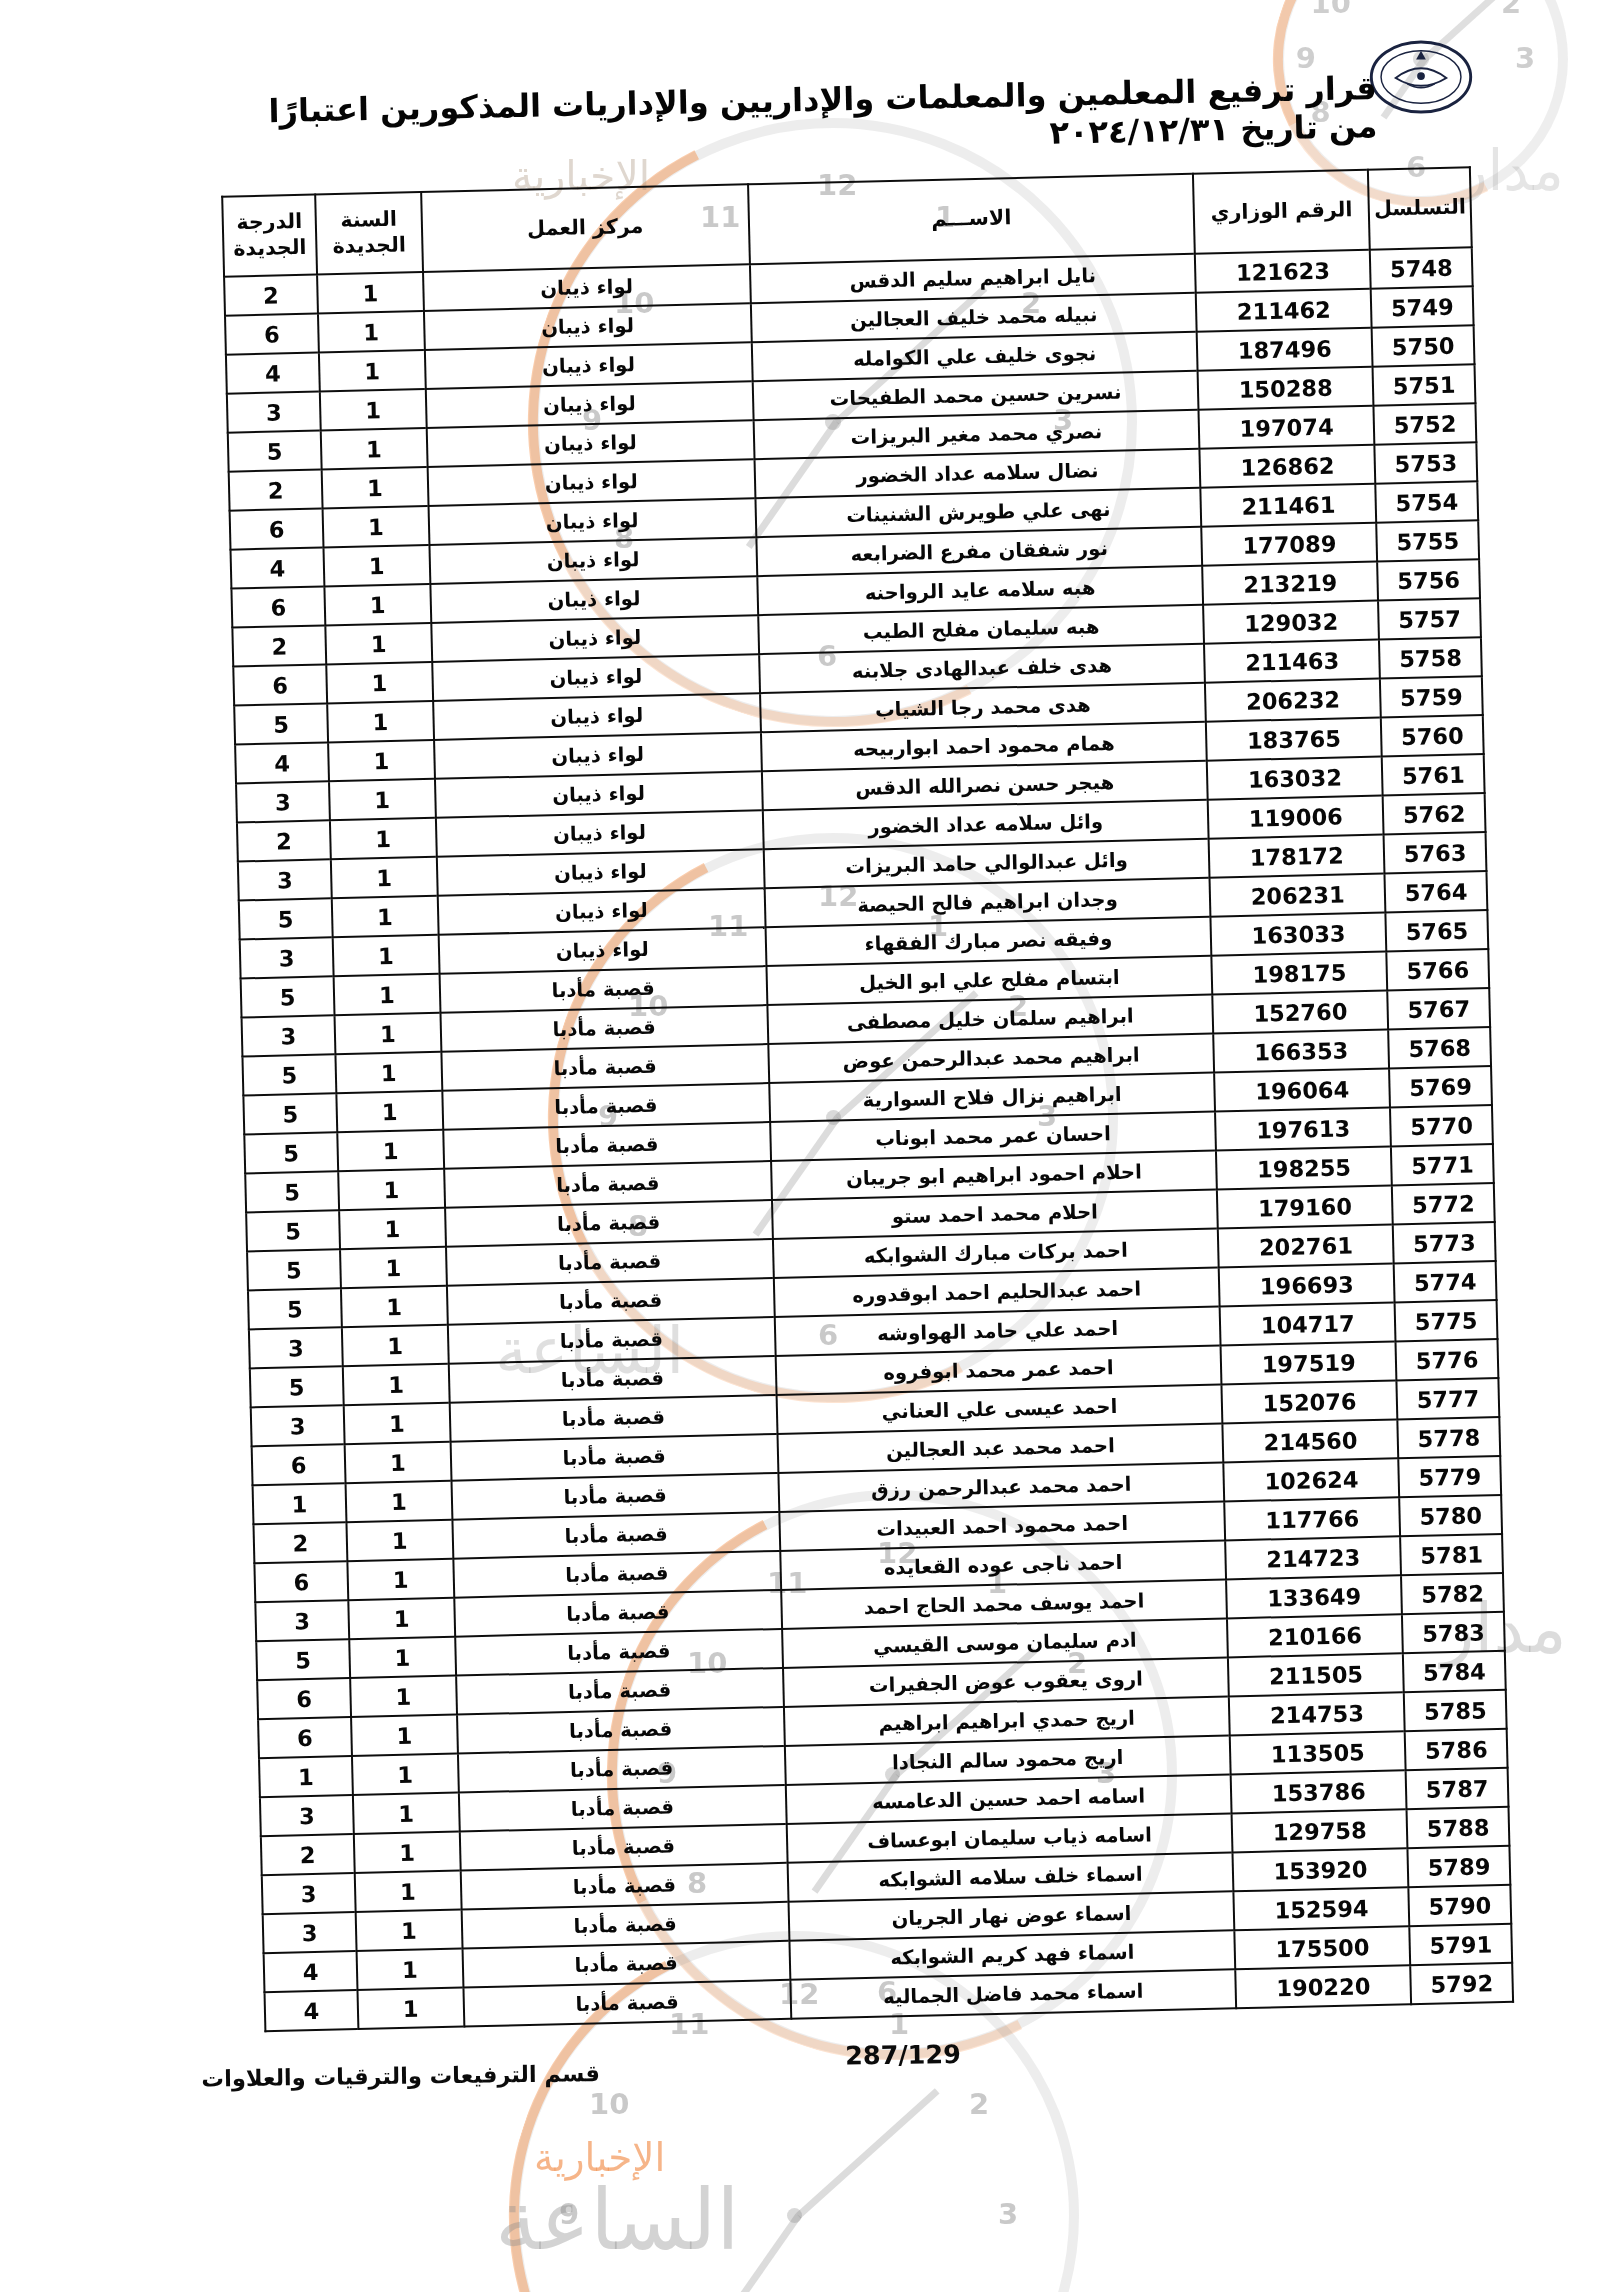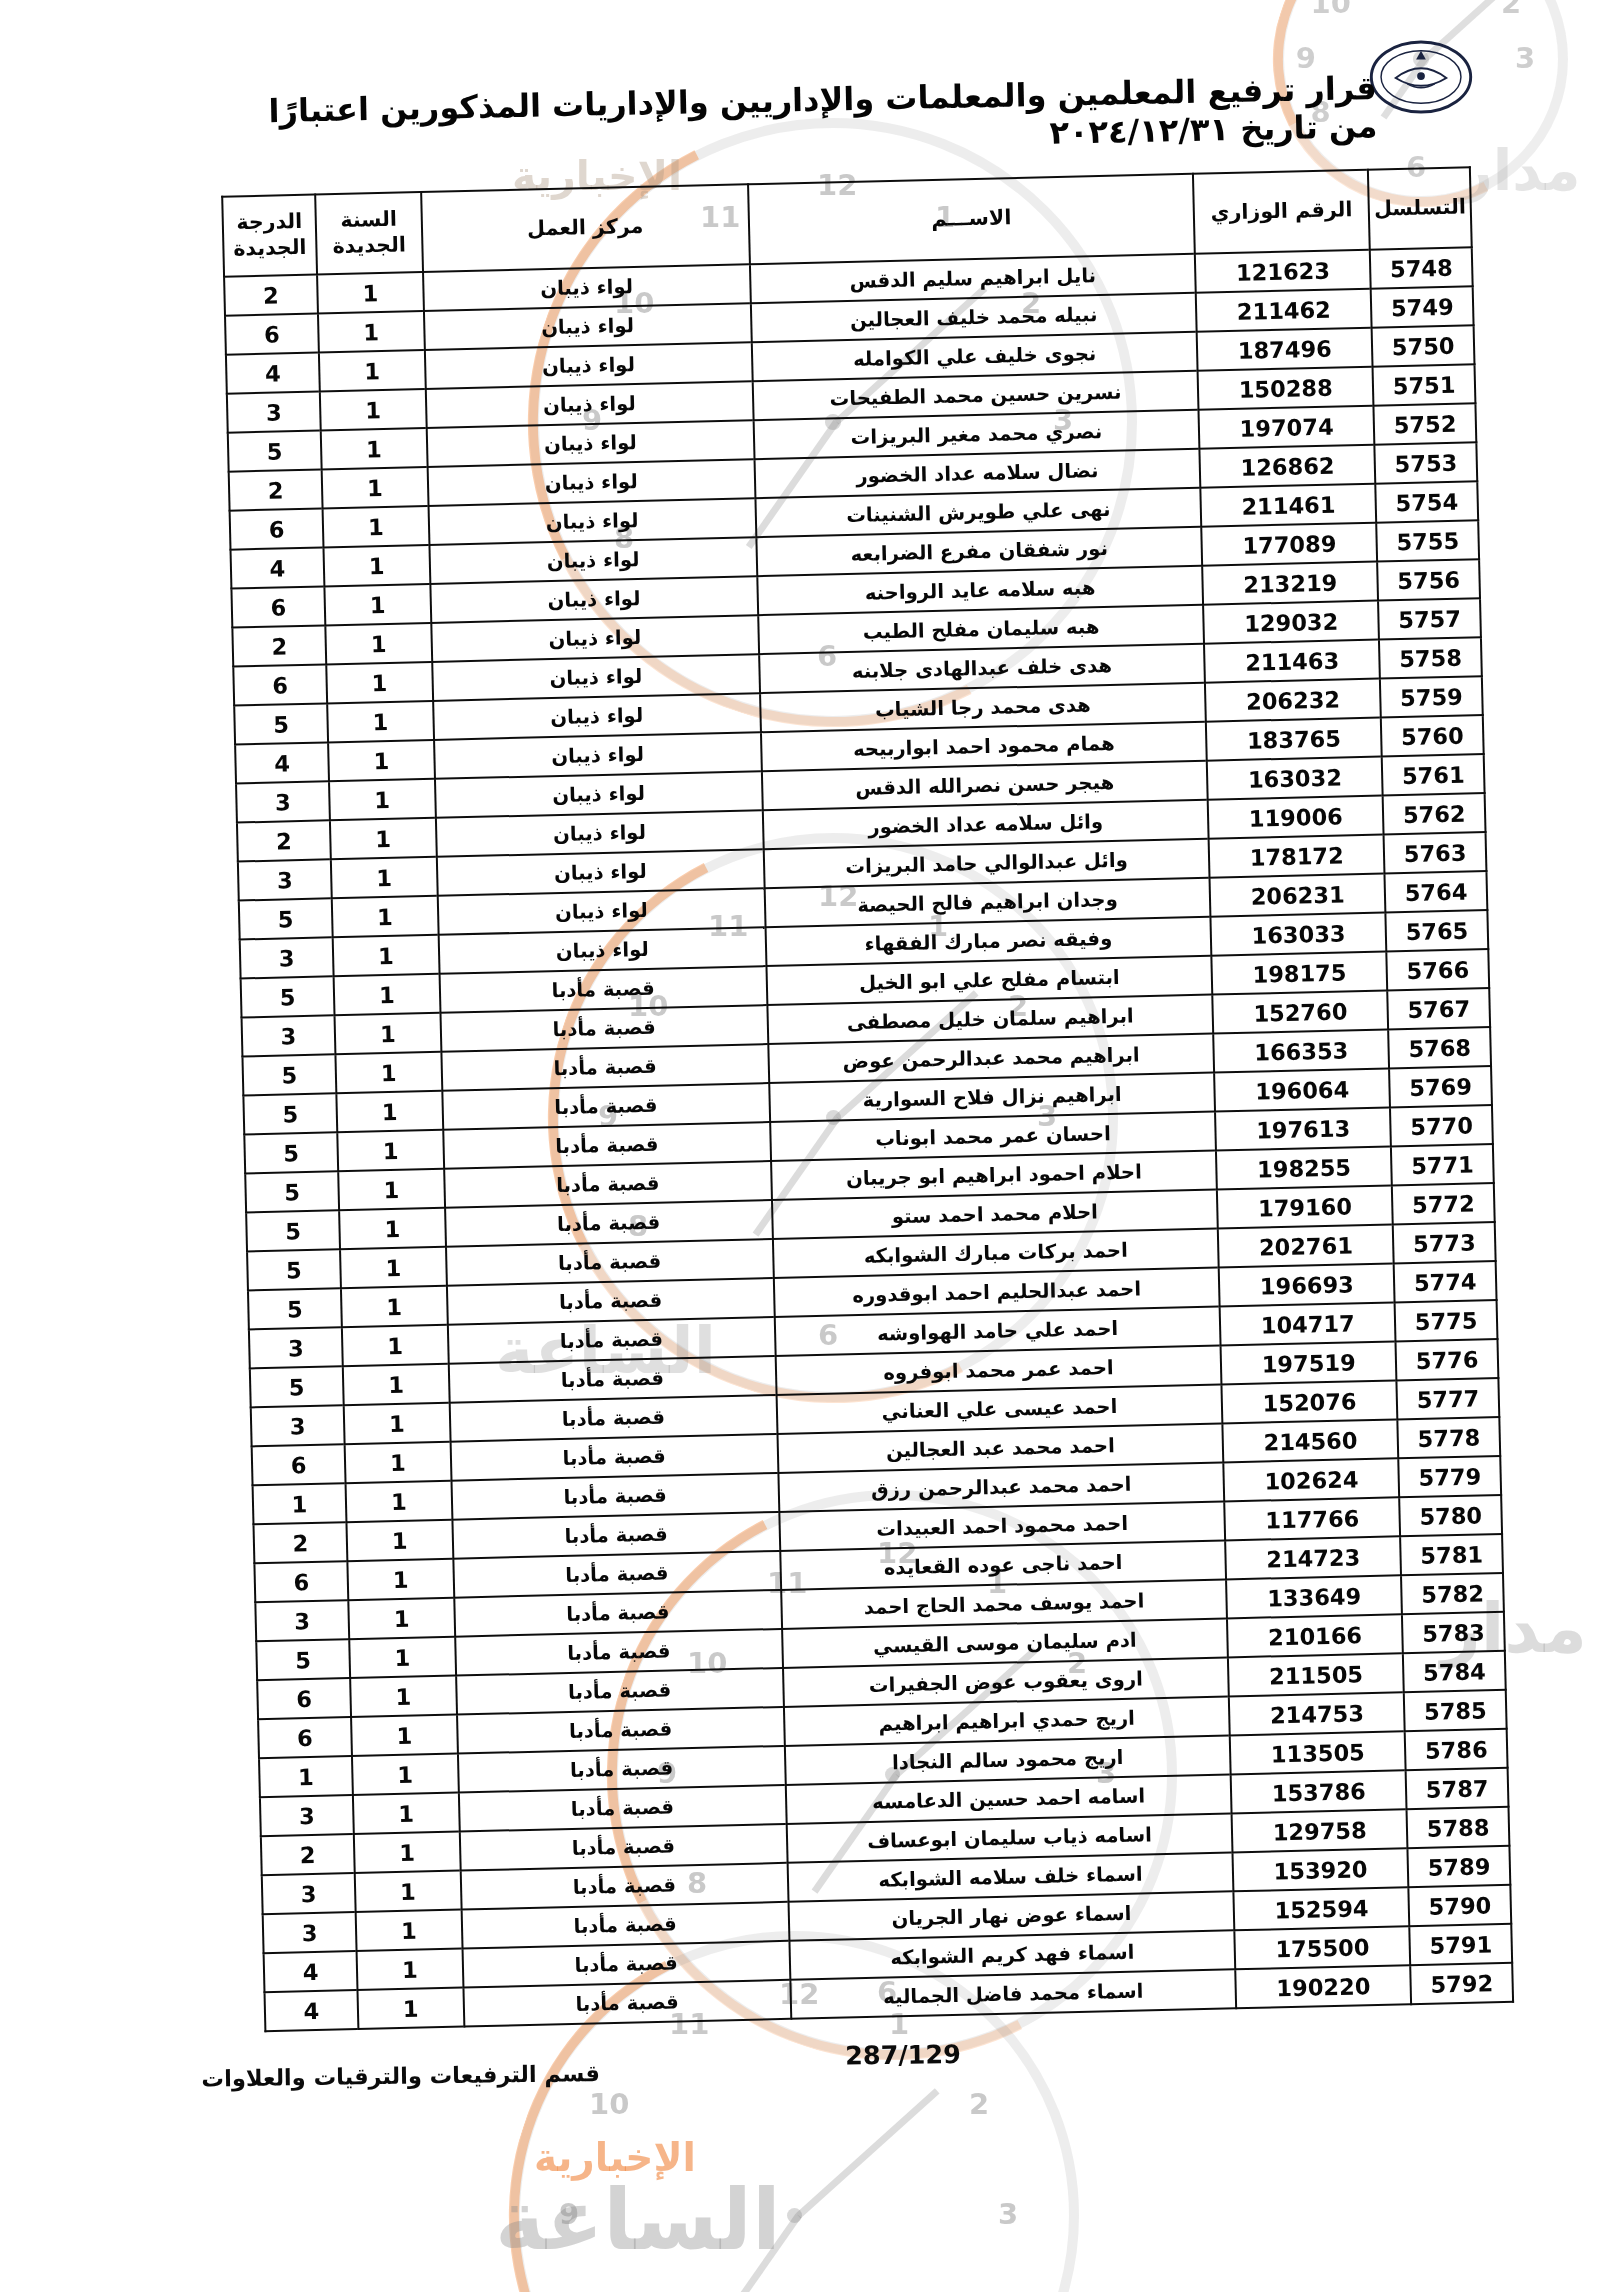--- a/index.html
+++ b/index.html
@@ -17,21 +17,21 @@
     border-left-color:rgba(242,137,60,0.42);
     border-bottom-color:rgba(246,166,106,0.30);
     transform:rotate(18deg);}
   .wm-clock .hub{position:absolute;left:50%;top:50%;width:15.7px;height:15.7px;margin:-7.8px 0 0 -7.8px;
     border-radius:50%;background:rgba(130,130,130,0.30);}
   .wm-clock .hand{position:absolute;left:50%;bottom:50%;width:6.9px;background:rgba(130,130,130,0.28);
     transform-origin:50% 100%;}
   .wm-clock .hand.h1{height:34%;transform:rotate(48deg);}
   .wm-clock .hand.h2{height:26%;transform:rotate(215deg);}
   .wm-num{position:absolute;color:rgba(120,120,120,0.40);font-weight:bold;font-size:29px;}
-  .wm-text{position:absolute;font-weight:bold;direction:rtl;white-space:nowrap;}
+  .wm-text{position:absolute;font-weight:normal;direction:rtl;white-space:nowrap;}
   
   .content{position:relative;z-index:1;}
   .doc-title{
     position:absolute;top:69px;left:211px;width:1166px;
     direction:rtl;text-align:right;
     font-size:32px;font-weight:bold;color:#050505;
     transform:rotate(-1.2deg);transform-origin:100% 50%;
     letter-spacing:0;
   }
   .logo{position:absolute;top:39px;left:1368px;}

